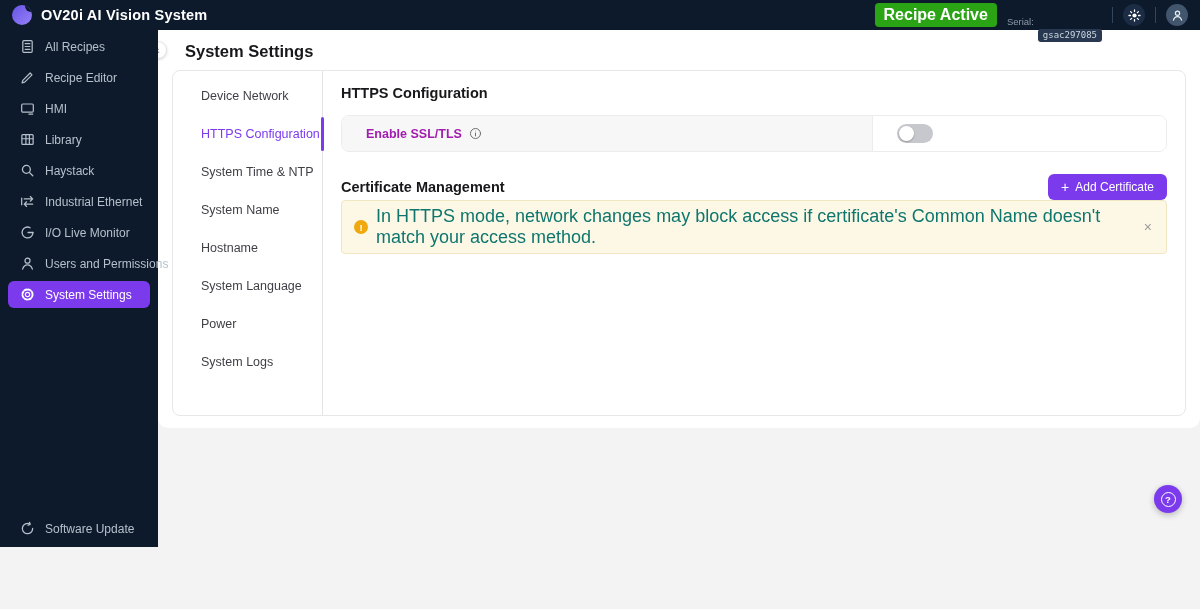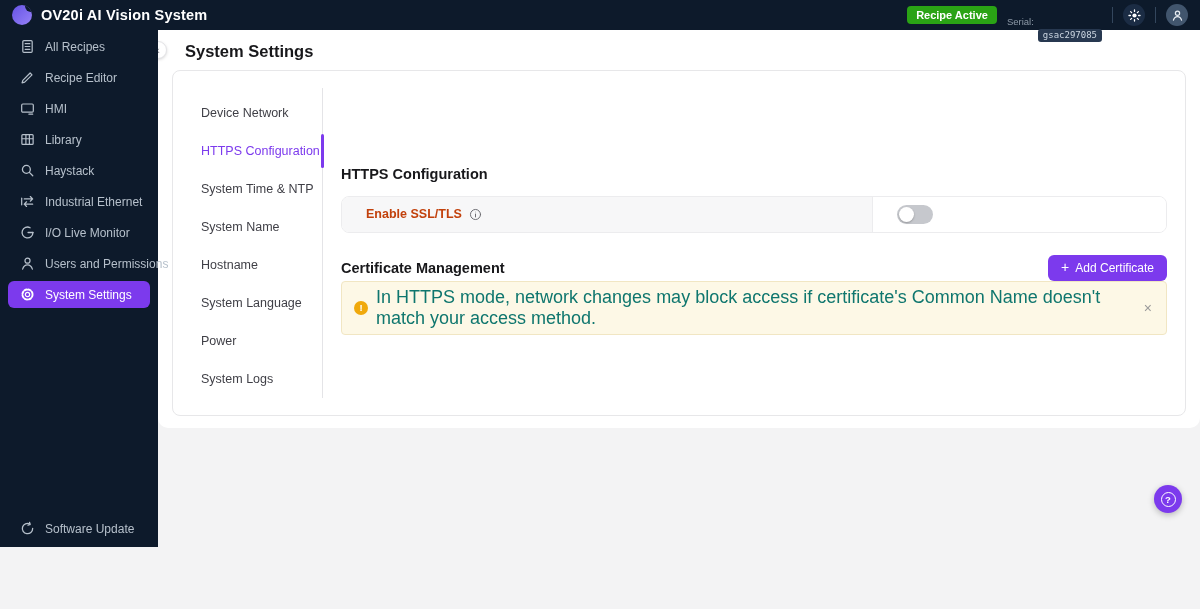--- a/index.html
+++ b/index.html
@@ -11,21 +11,21 @@
   .topbar { position:absolute; top:0; left:0; width:1200px; height:30px;
     background:#0d1a2b; display:flex; align-items:center; justify-content:space-between;
     padding:0 12px; z-index:30; }
   .brand { display:flex; align-items:center; gap:9px; }
   .logo { width:20px; height:20px; border-radius:50%;
     background:linear-gradient(135deg,#6d5ae8 15%,#8f7bf5 85%); position:relative; overflow:hidden; }
   .logo::after { content:""; position:absolute; right:-5px; top:-5px; width:12px; height:12px;
     border-radius:50%; background:#0d1a2b; }
   .app-title { color:#ffffff; font-size:14.5px; font-weight:bold; letter-spacing:.2px; }
   .topbar-right { display:flex; align-items:center; gap:10px; }
-  .recipe-badge { background:#2aa315; color:#fff; font-size:11px; font-weight:bold;
+  .recipe-badge { background:#2aa315; color:#fff; font-size:16px; font-weight:bold;
     padding:3px 9px; border-radius:4px; }
   .version-block { font-size:9.5px; color:#8e9aa8; line-height:1.35; }
   .serial-line { display:flex; align-items:center; gap:4px; margin-top:1px; }
   .serial-pill { background:#273850; color:#cbd5e0; border-radius:3px; padding:0 5px;
     font-family:"DejaVu Sans Mono", monospace; font-size:9px; line-height:13px;margin-top:28px; }
   .tb-divider { width:1px; height:16px; background:#33465d; }
   .tb-circle { width:22px; height:22px; border-radius:50%; border:none; cursor:pointer;
     display:flex; align-items:center; justify-content:center; }
   .theme-btn { background:#1b2c44; }
   .avatar-btn { background:#41556d; }
@@ -44,37 +44,37 @@
   
   .main { position:absolute; top:30px; left:158px; right:0; bottom:0; background:#f3f3f4; }
   .sheet { background:#ffffff; height:398px; border-radius:0 0 10px 10px; position:relative; }
   .collapse-btn { position:absolute; left:-9px; top:11px; width:18px; height:18px;
     border-radius:50%; background:#ffffff; border:1px solid #e4e4e7;
     box-shadow:0 1px 3px rgba(0,0,0,.15); color:#8a8a90; font-size:11px; line-height:1;
     display:flex; align-items:center; justify-content:center; cursor:pointer; z-index:5; }
   .page-title { font-size:16.5px; font-weight:bold; color:#18181b; padding:12px 0 9px 27px; }
 
   .card { margin:0 14px; height:346px; border:1px solid #e7e7e9; border-radius:8px;
-    background:#fff; display:flex; overflow:visible;align-items:center; }
+    background:#fff; display:flex; overflow:visible; }
   .subnav { width:150px; border-right:1px solid #e4e4e7; padding-top:6px; }
   .subnav-item { position:relative; height:38px; display:flex; align-items:center;
     padding-left:28px; font-size:12.5px; color:#3f3f46; cursor:pointer; white-space:nowrap; }
   .subnav-item.active { color:#7c3aed; }
   .subnav-item.active::after { content:""; position:absolute; right:-2px; top:2px; bottom:2px;
     width:3px; background:#7c3aed; border-radius:2px; }
 
   .content { flex:1; padding:10px 18px 0 18px; }
   .section-heading { font-size:14.5px; font-weight:bold; color:#18181b; }
   .https-heading { margin:4px 0 14px; }
 
   .ssl-row { display:flex; height:37px; border:1px solid #ececee; border-radius:8px;
     overflow:hidden; }
   .ssl-label-cell { flex:0 0 530px; background:#f7f7f8; display:flex; align-items:center;
     gap:7px; padding-left:24px; }
-  .ssl-label { font-size:12.5px; font-weight:bold; color:#c2410c; }
+  .ssl-label { font-size:12.5px; font-weight:bold; color:#a21caf; }
   .info-icon { color:#6b6b70; display:flex; }
   .ssl-value-cell { flex:1; background:#ffffff; border-left:1px solid #ececee;
     display:flex; align-items:center; padding-left:24px; }
   .toggle { width:36px; height:19px; background:#c6c8cd; border-radius:10px; position:relative;
     cursor:pointer; }
   .toggle .knob { position:absolute; left:2px; top:2px; width:15px; height:15px;
     border-radius:50%; background:#ffffff; box-shadow:0 1px 2px rgba(0,0,0,.25); }
 
   .cert-header { display:flex; align-items:center; justify-content:space-between;
     margin-top:22px; }

